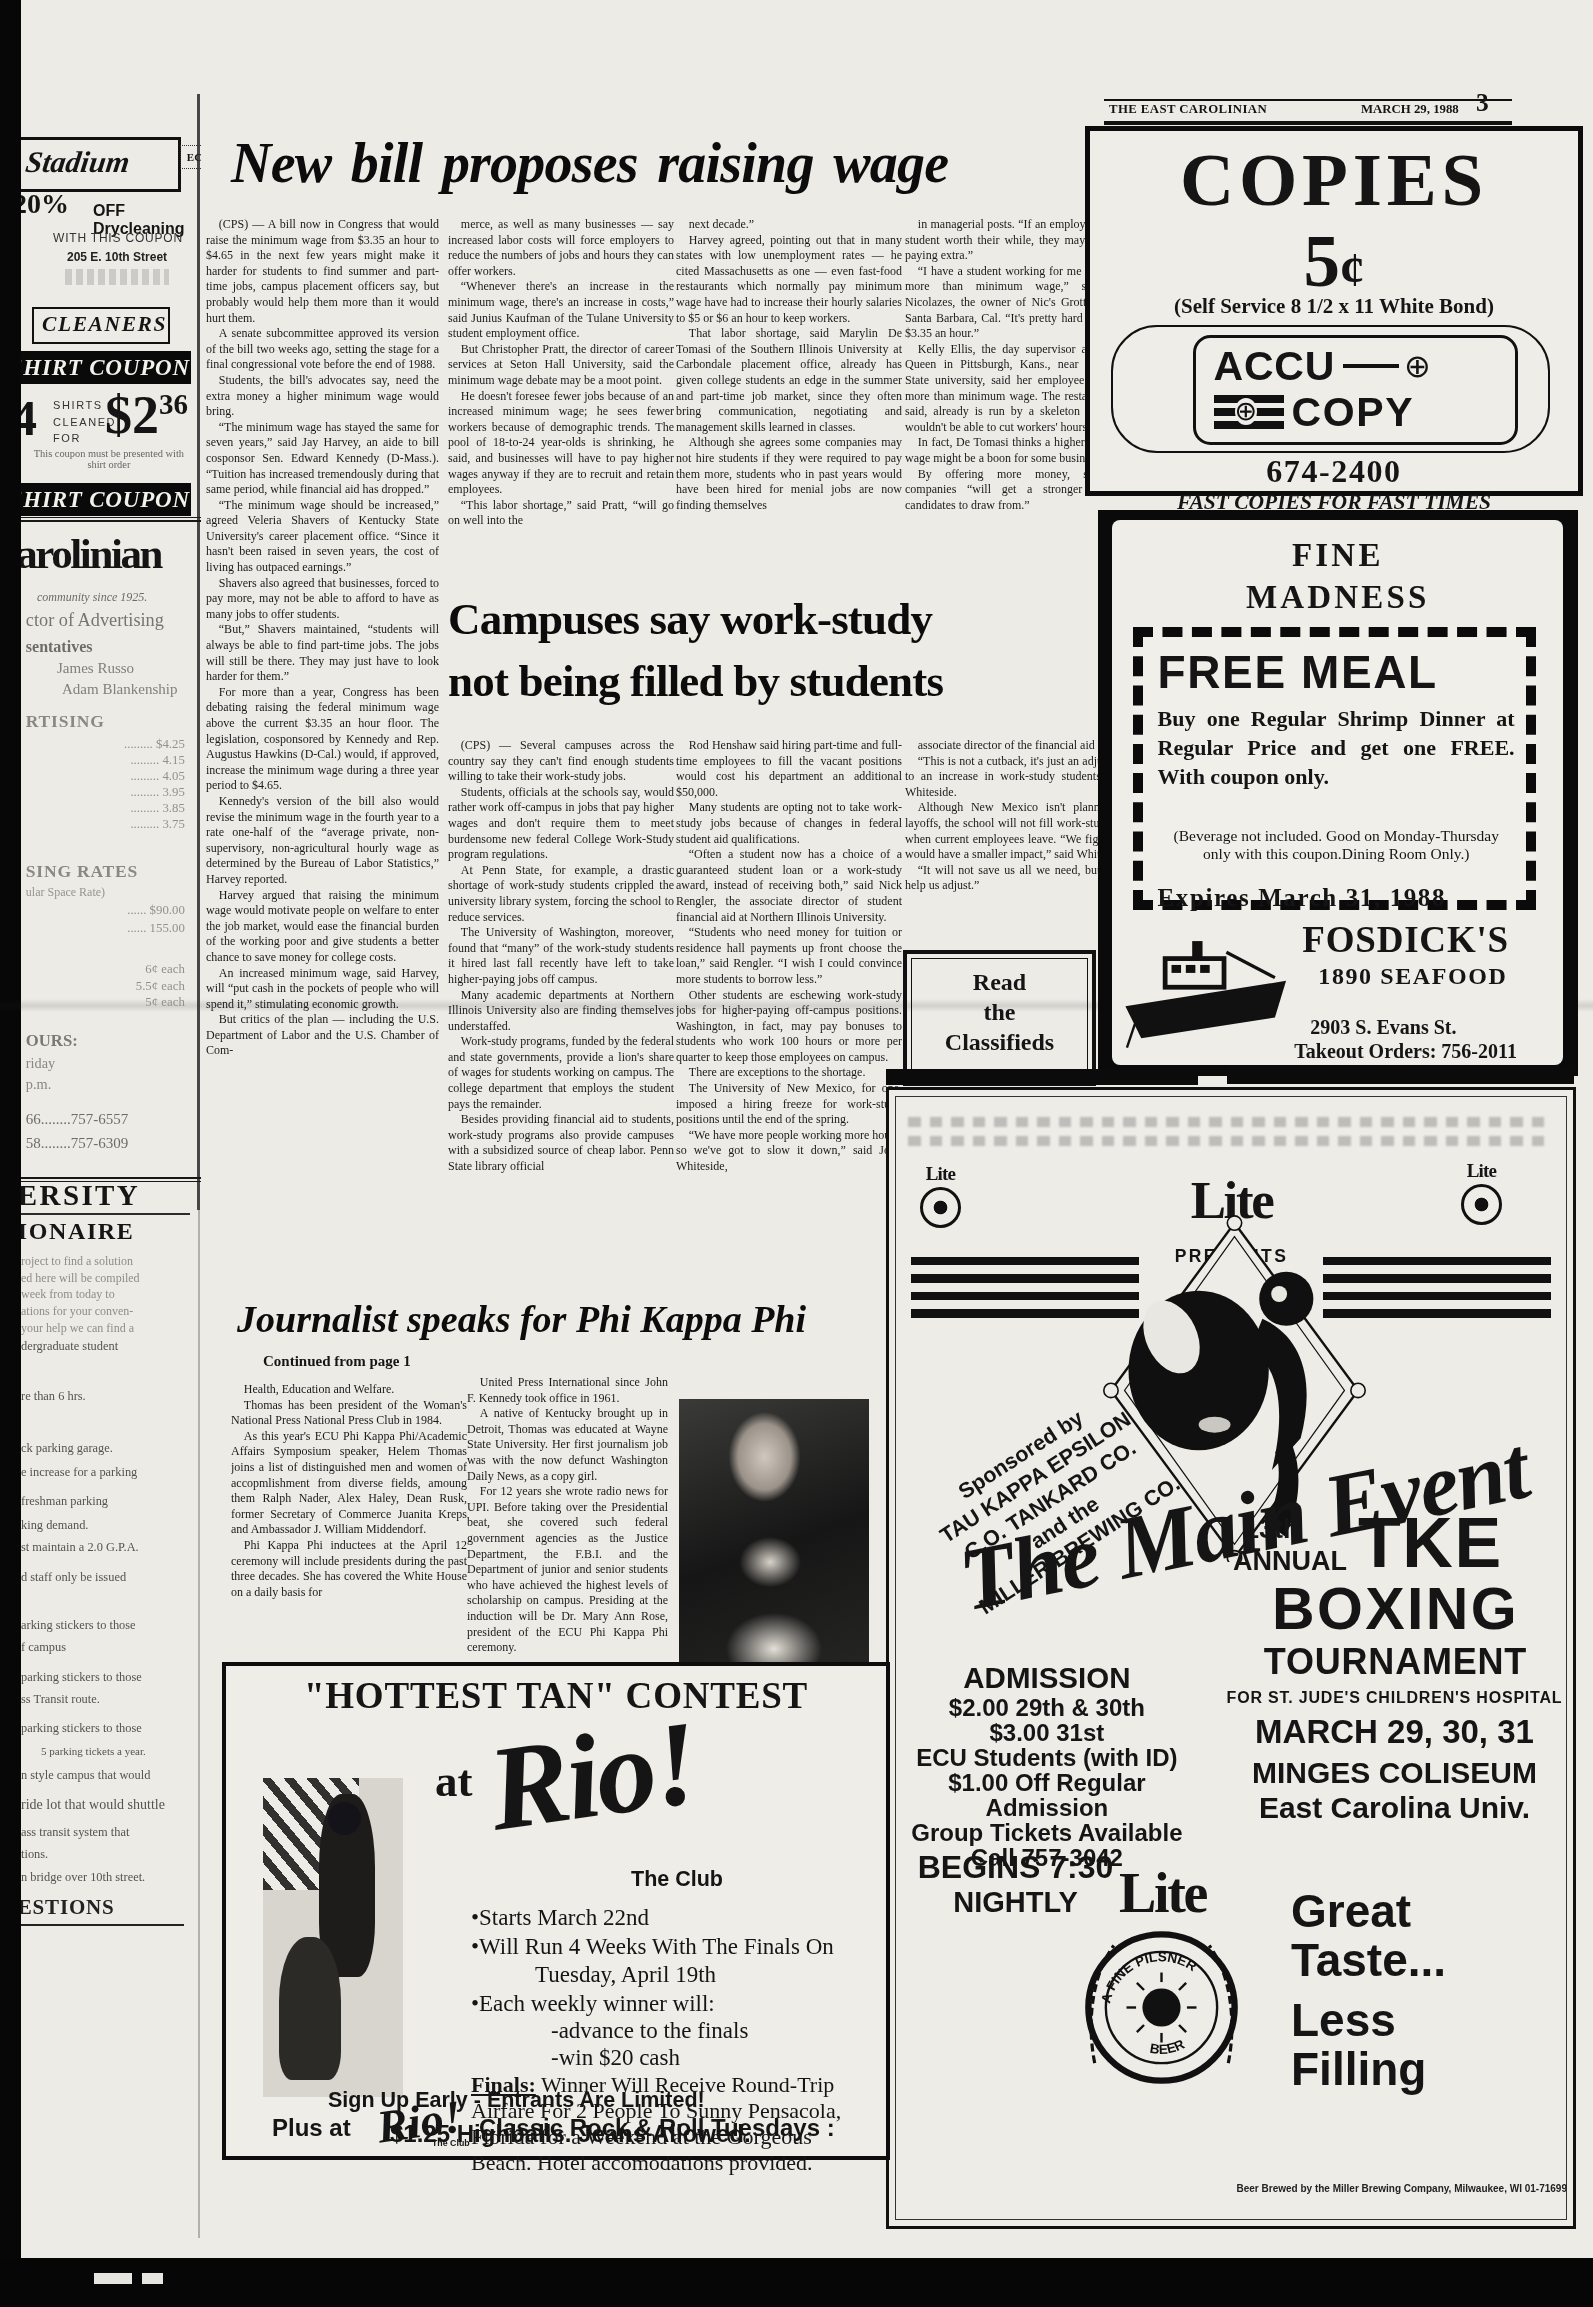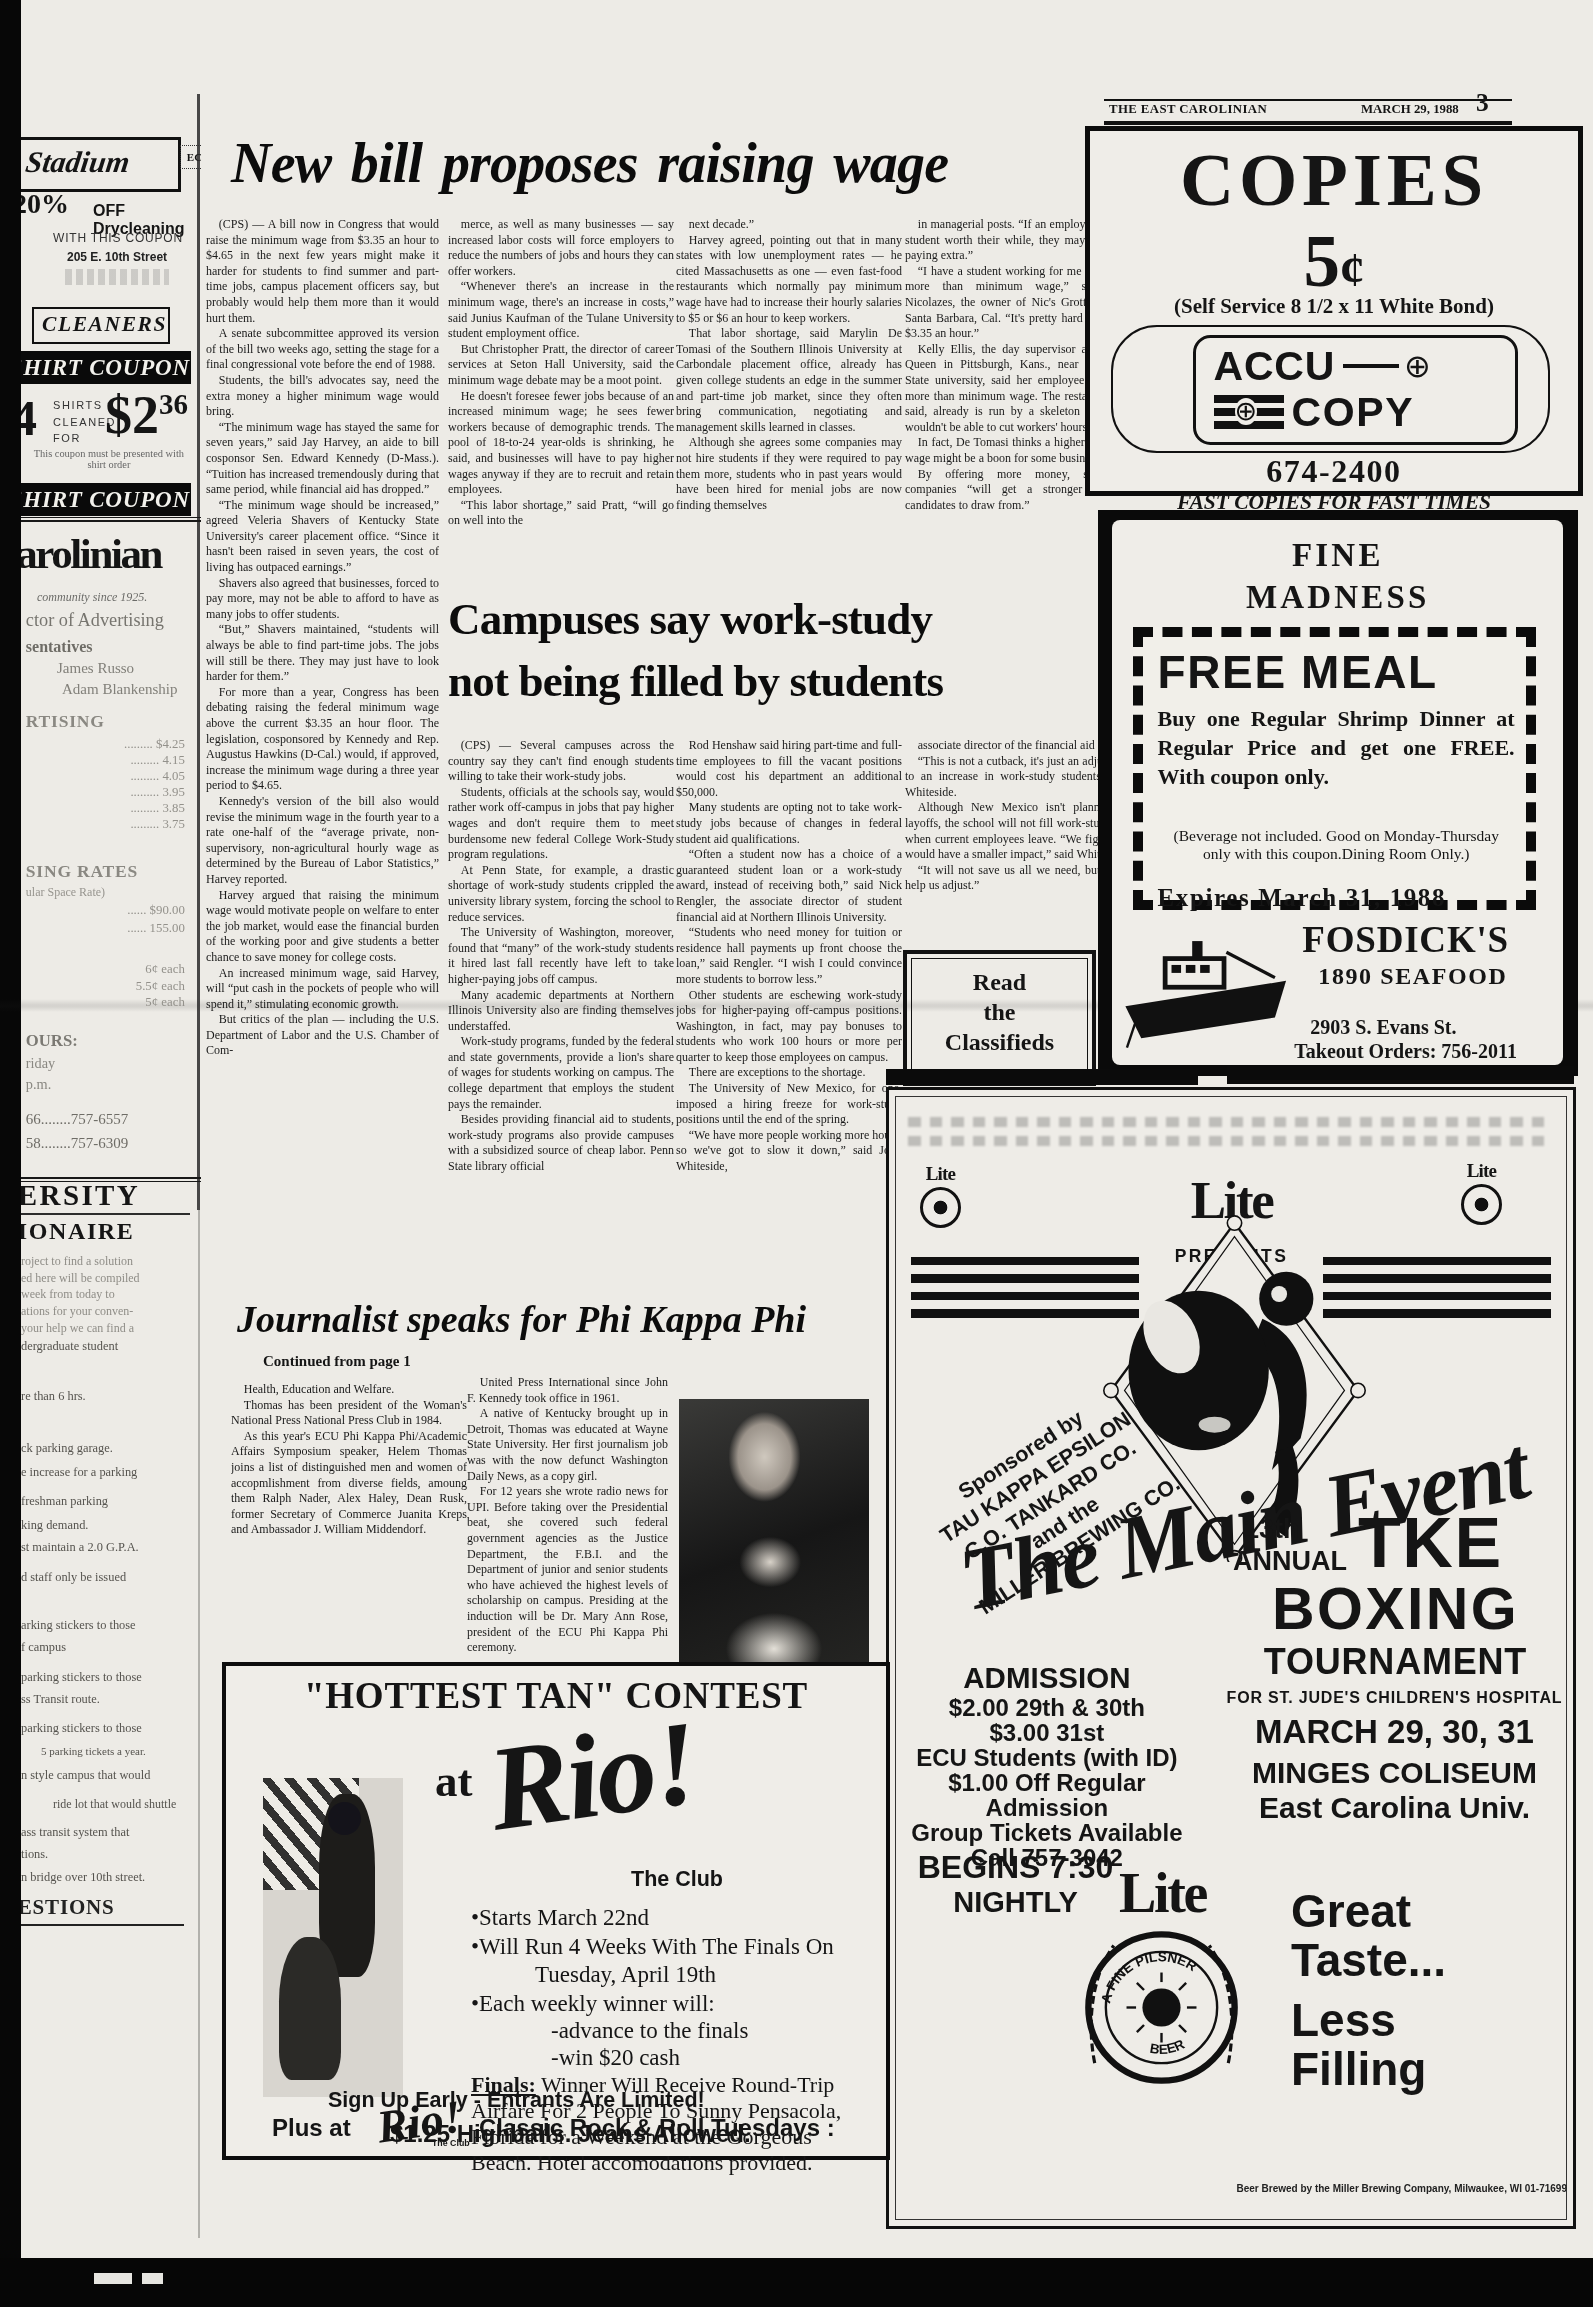--- a/index.html
+++ b/index.html
@@ -121,21 +121,21 @@
     <div class="abs" style="left:0;top:1518px;font-size:12.4px;color:#55534e;">king demand.</div>
     <div class="abs" style="left:0;top:1540px;font-size:12.4px;color:#55534e;">st maintain a 2.0 G.P.A.</div>
     <div class="abs" style="left:0;top:1570px;font-size:12.4px;color:#55534e;">d staff only be issued</div>
     <div class="abs" style="left:0;top:1618px;font-size:12.4px;color:#55534e;">arking stickers to those</div>
     <div class="abs" style="left:0;top:1640px;font-size:12.4px;color:#55534e;">f campus</div>
     <div class="abs" style="left:0;top:1670px;font-size:12.4px;color:#55534e;">parking stickers to those</div>
     <div class="abs" style="left:0;top:1692px;font-size:12.4px;color:#55534e;">ss Transit route.</div>
     <div class="abs" style="left:0;top:1721px;font-size:12.4px;color:#55534e;">parking stickers to those</div>
     <div class="abs" style="left:0;top:1745px;font-size:11px;color:#55534e;margin-left:20px;">5 parking tickets a year.</div>
     <div class="abs" style="left:0;top:1768px;font-size:12.4px;color:#55534e;">n style campus that would</div>
-    <div class="abs" style="left:0;top:1797px;font-size:12px;color:#55534e;margin-left:32px;">ride lot that would shuttle</div>
+    <div class="abs" style="left:0;top:1797px;font-size:14px;color:#55534e;">ride lot that would shuttle</div>
     <div class="abs" style="left:0;top:1825px;font-size:12.4px;color:#55534e;">ass transit system that</div>
     <div class="abs" style="left:0;top:1847px;font-size:12.4px;color:#55534e;">tions.</div>
     <div class="abs" style="left:0;top:1870px;font-size:12.4px;color:#55534e;">n bridge over 10th street.</div>
     <div class="abs b" style="left:-3.2px;top:1895px;font-size:21px;letter-spacing:0.8px;color:#222;">ESTIONS</div>
     <div class="abs" style="left:-8px;top:1924px;width:171px;height:2.4px;background:#222;"></div>
   </div>
 
   <div class="abs" style="left:1104px;top:99px;width:408px;height:1.6px;background:#111;"></div>
   <div class="abs b" style="left:1109px;top:102px;font-size:12.8px;letter-spacing:0.4px;">THE EAST CAROLINIAN</div>
   <div class="abs b" style="left:1361px;top:102px;font-size:12.8px;">MARCH 29, 1988</div>
@@ -213,20 +213,21 @@
       <div class="b ser" style="font-size:24px;margin-top:3.2px;">Classifieds</div>
     </div>
   </div>
 
   <div class="abs hl3" style="left:237px;top:1297px;width:653px;">Journalist speaks for Phi Kappa Phi</div>
   <div class="abs b" style="left:263px;top:1353px;font-size:15px;">Continued from page 1</div>
   <div class="col" style="left:231px;top:1382px;width:236px;height:341px;">
       <p class="para">Health, Education and Welfare.</p>
       <p class="para">Thomas has been president of the Woman's National Press National Press Club in 1984.</p>
       <p class="para">As this year's ECU Phi Kappa Phi/Academic Affairs Symposium speaker, Helem Thomas joins a list of distinguished men and women of accopmlishment from diverse fields, amoung them Ralph Nader, Alex Haley, Dean Rusk, former Secretary of Commerce Juanita Kreps and Ambassador J. William Middendorf.</p>
+      <p class="para">Phi Kappa Phi inductees at the April 12 ceremony will include presidents during the past three decades. She has covered the White House on a daily basis for</p>
     </div>
   <div class="col" style="left:467px;top:1375px;width:201px;height:347px;">
       <p class="para">United Press International since John F. Kennedy took office in 1961.</p>
       <p class="para">A native of Kentucky brought up in Detroit, Thomas was educated at Wayne State University. Her first journalism job was with the now defunct Washington Daily News, as a copy girl.</p>
       <p class="para">For 12 years she wrote radio news for UPI. Before taking over the Presidential beat, she covered such federal government agencies as the Justice Department, the F.B.I. and the Department of junior and senior students who have achieved the highest levels of scholarship on campus. Presiding at the induction will be Dr. Mary Ann Rose, president of the ECU Phi Kappa Phi ceremony.</p>
     </div>
   <div class="abs" style="left:679px;top:1399px;width:190px;height:263px;background:
       radial-gradient(ellipse 48px 60px at 45% 22%, #cfc8be 0%, #9b938a 55%, rgba(0,0,0,0) 75%),
       radial-gradient(ellipse 44px 36px at 48% 62%, #d8d2c9 0%, rgba(0,0,0,0) 70%),
       radial-gradient(ellipse 64px 48px at 50% 95%, #e4e0d8 0%, rgba(0,0,0,0) 75%),

